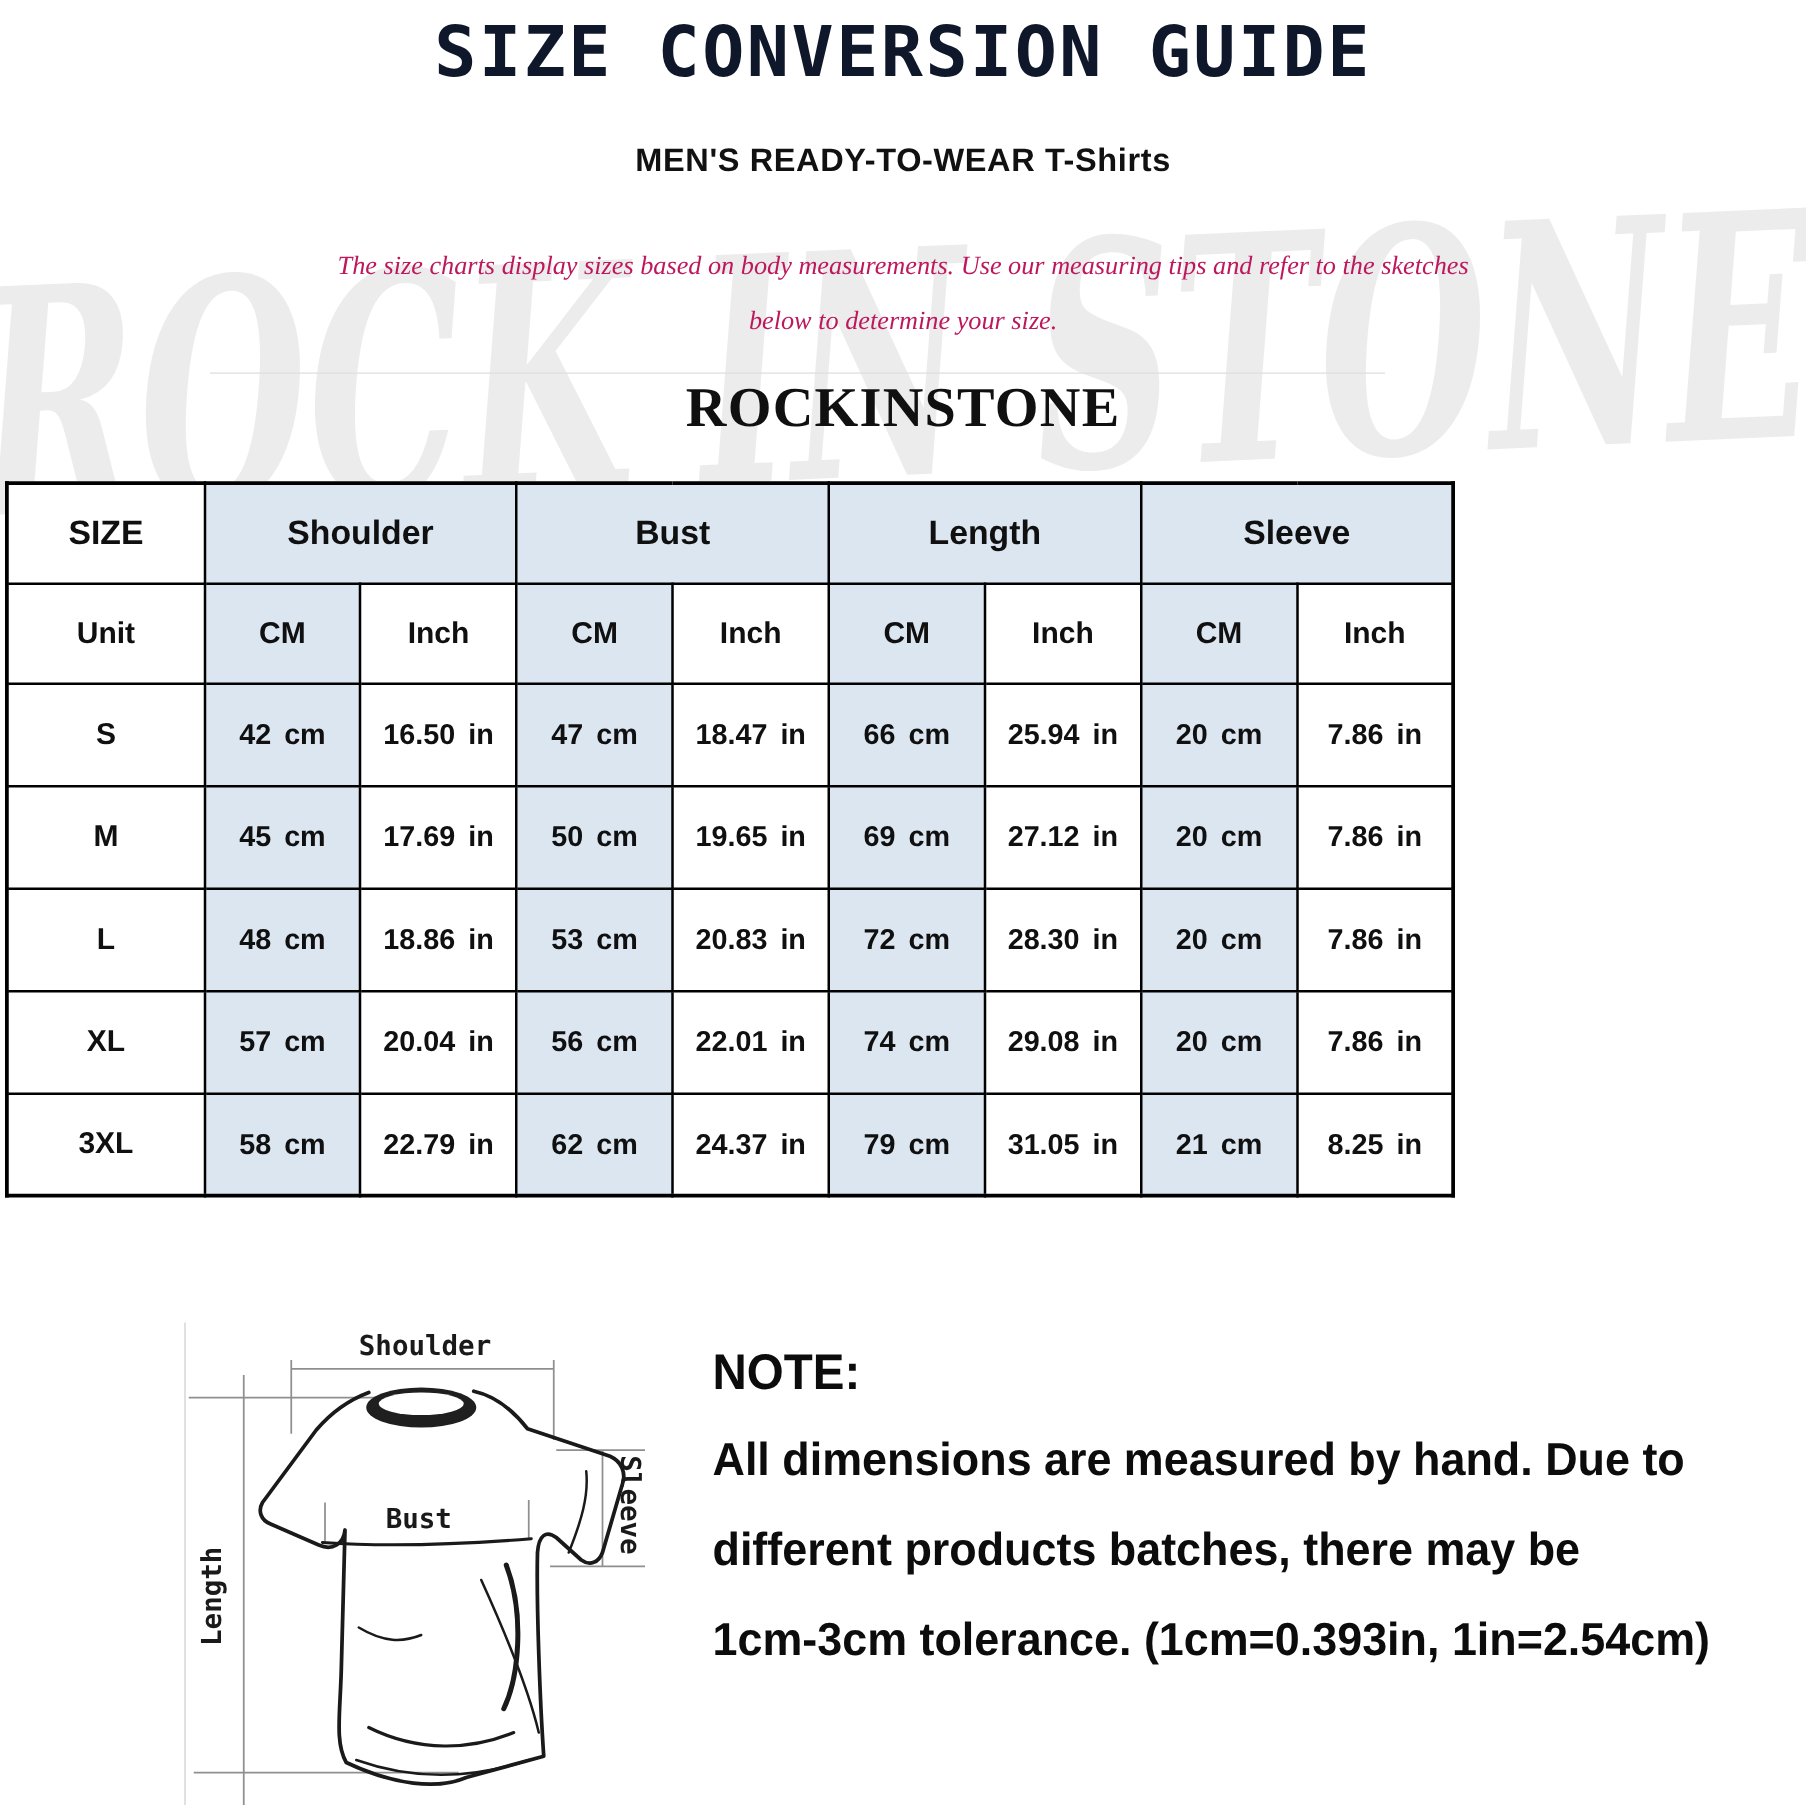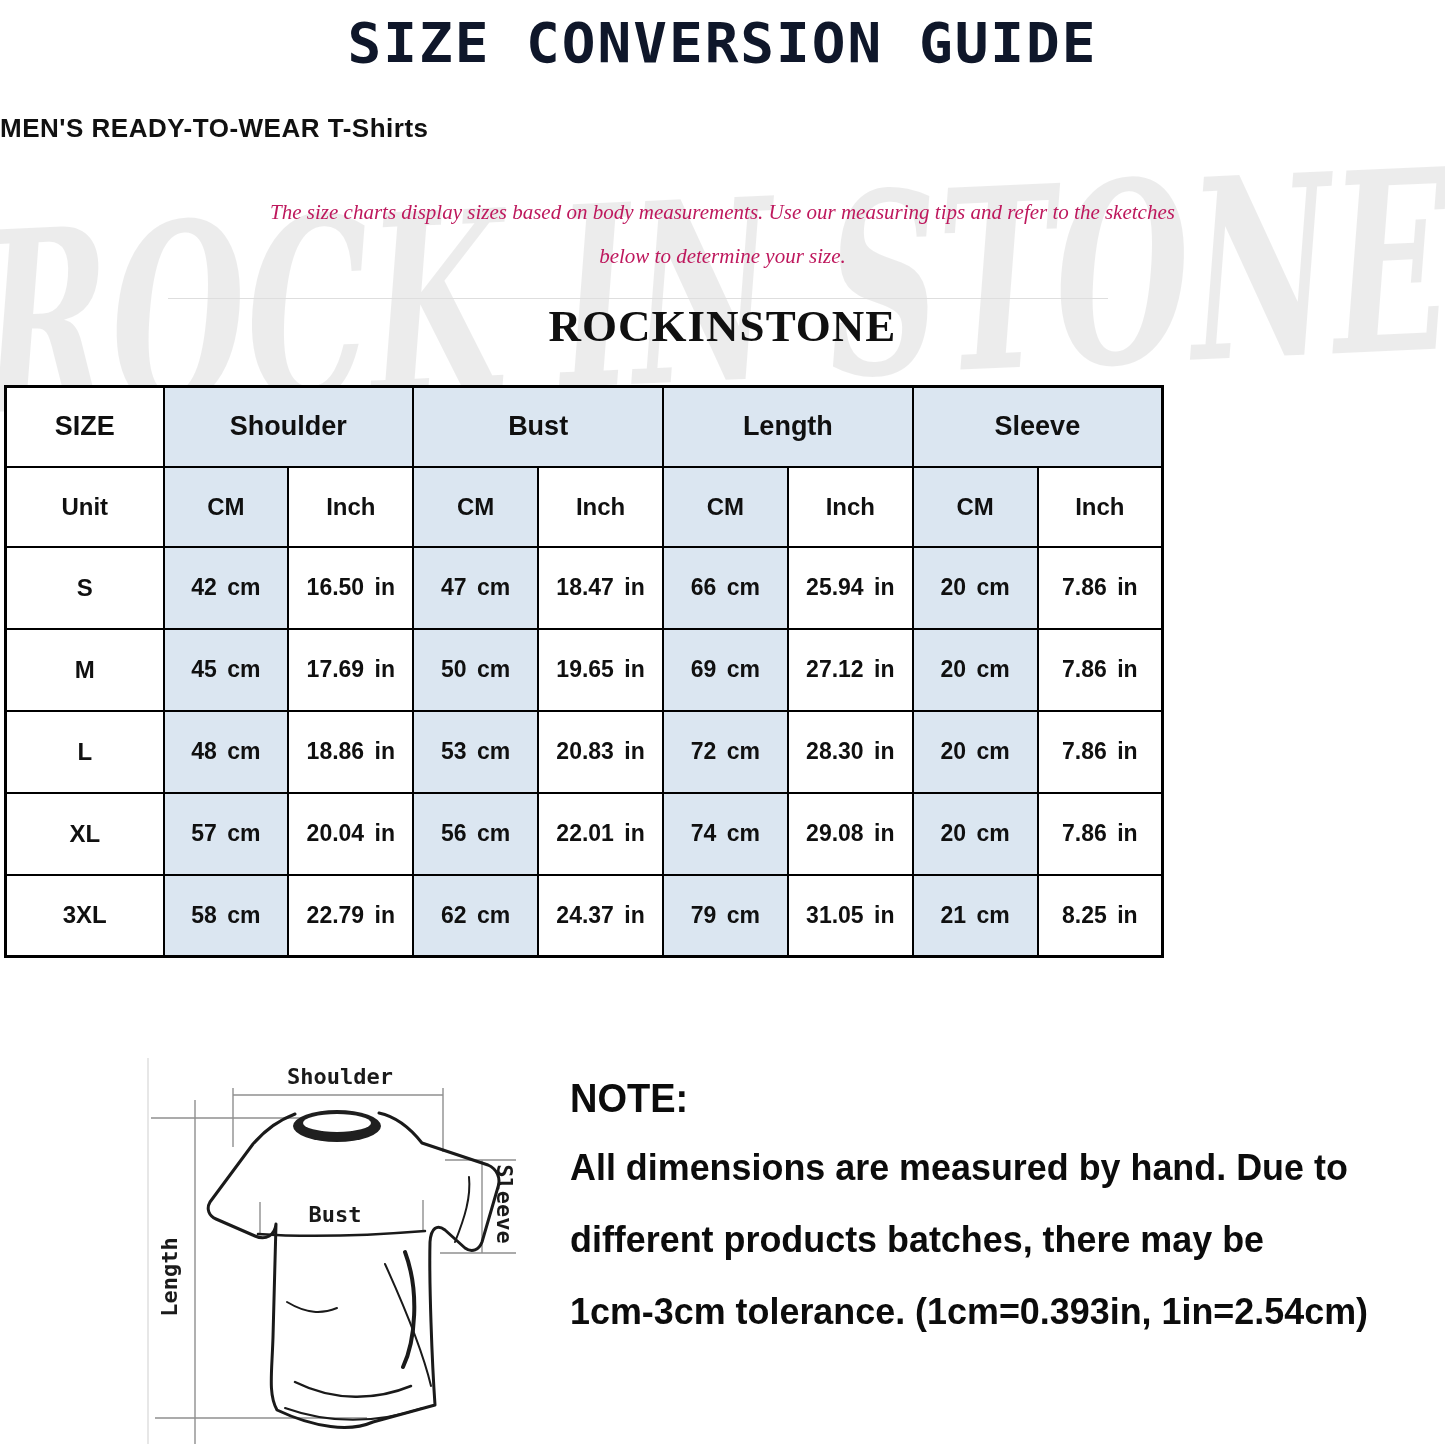--- a/index.html
+++ b/index.html
@@ -11,21 +11,21 @@
   
   .watermark { position:absolute; top:165px; left:0; width:1445px; height:270px; overflow:visible; z-index:0; }
   .hairline  { position:absolute; top:298px; left:168px; width:940px; height:1px; background:#dedede; z-index:0; }
 
   .title {
     position:absolute; top:10px; left:0; width:100%; text-align:center;
     font-family:"DejaVu Sans Mono", monospace; font-weight:700;
     font-size:56px; letter-spacing:2px; color:#0f172a; z-index:2;
   }
   .subtitle {
-    position:absolute; top:113px; left:0; width:100%; text-align:left;
+    position:absolute; top:113px; left:0; width:100%; text-align:center;
     font-weight:700; font-size:26px; letter-spacing:0.5px; color:#111; z-index:2;
   }
   .desc {
     position:absolute; top:190px; left:0; width:100%; text-align:center;
     font-family:"Liberation Serif", serif; font-style:italic;
     font-size:21px; line-height:44px; color:#be185d; z-index:2;
   }
   .brand {
     position:absolute; top:288px; left:0; width:100%; text-align:center;
     font-family:"Liberation Serif", serif; font-weight:700;

